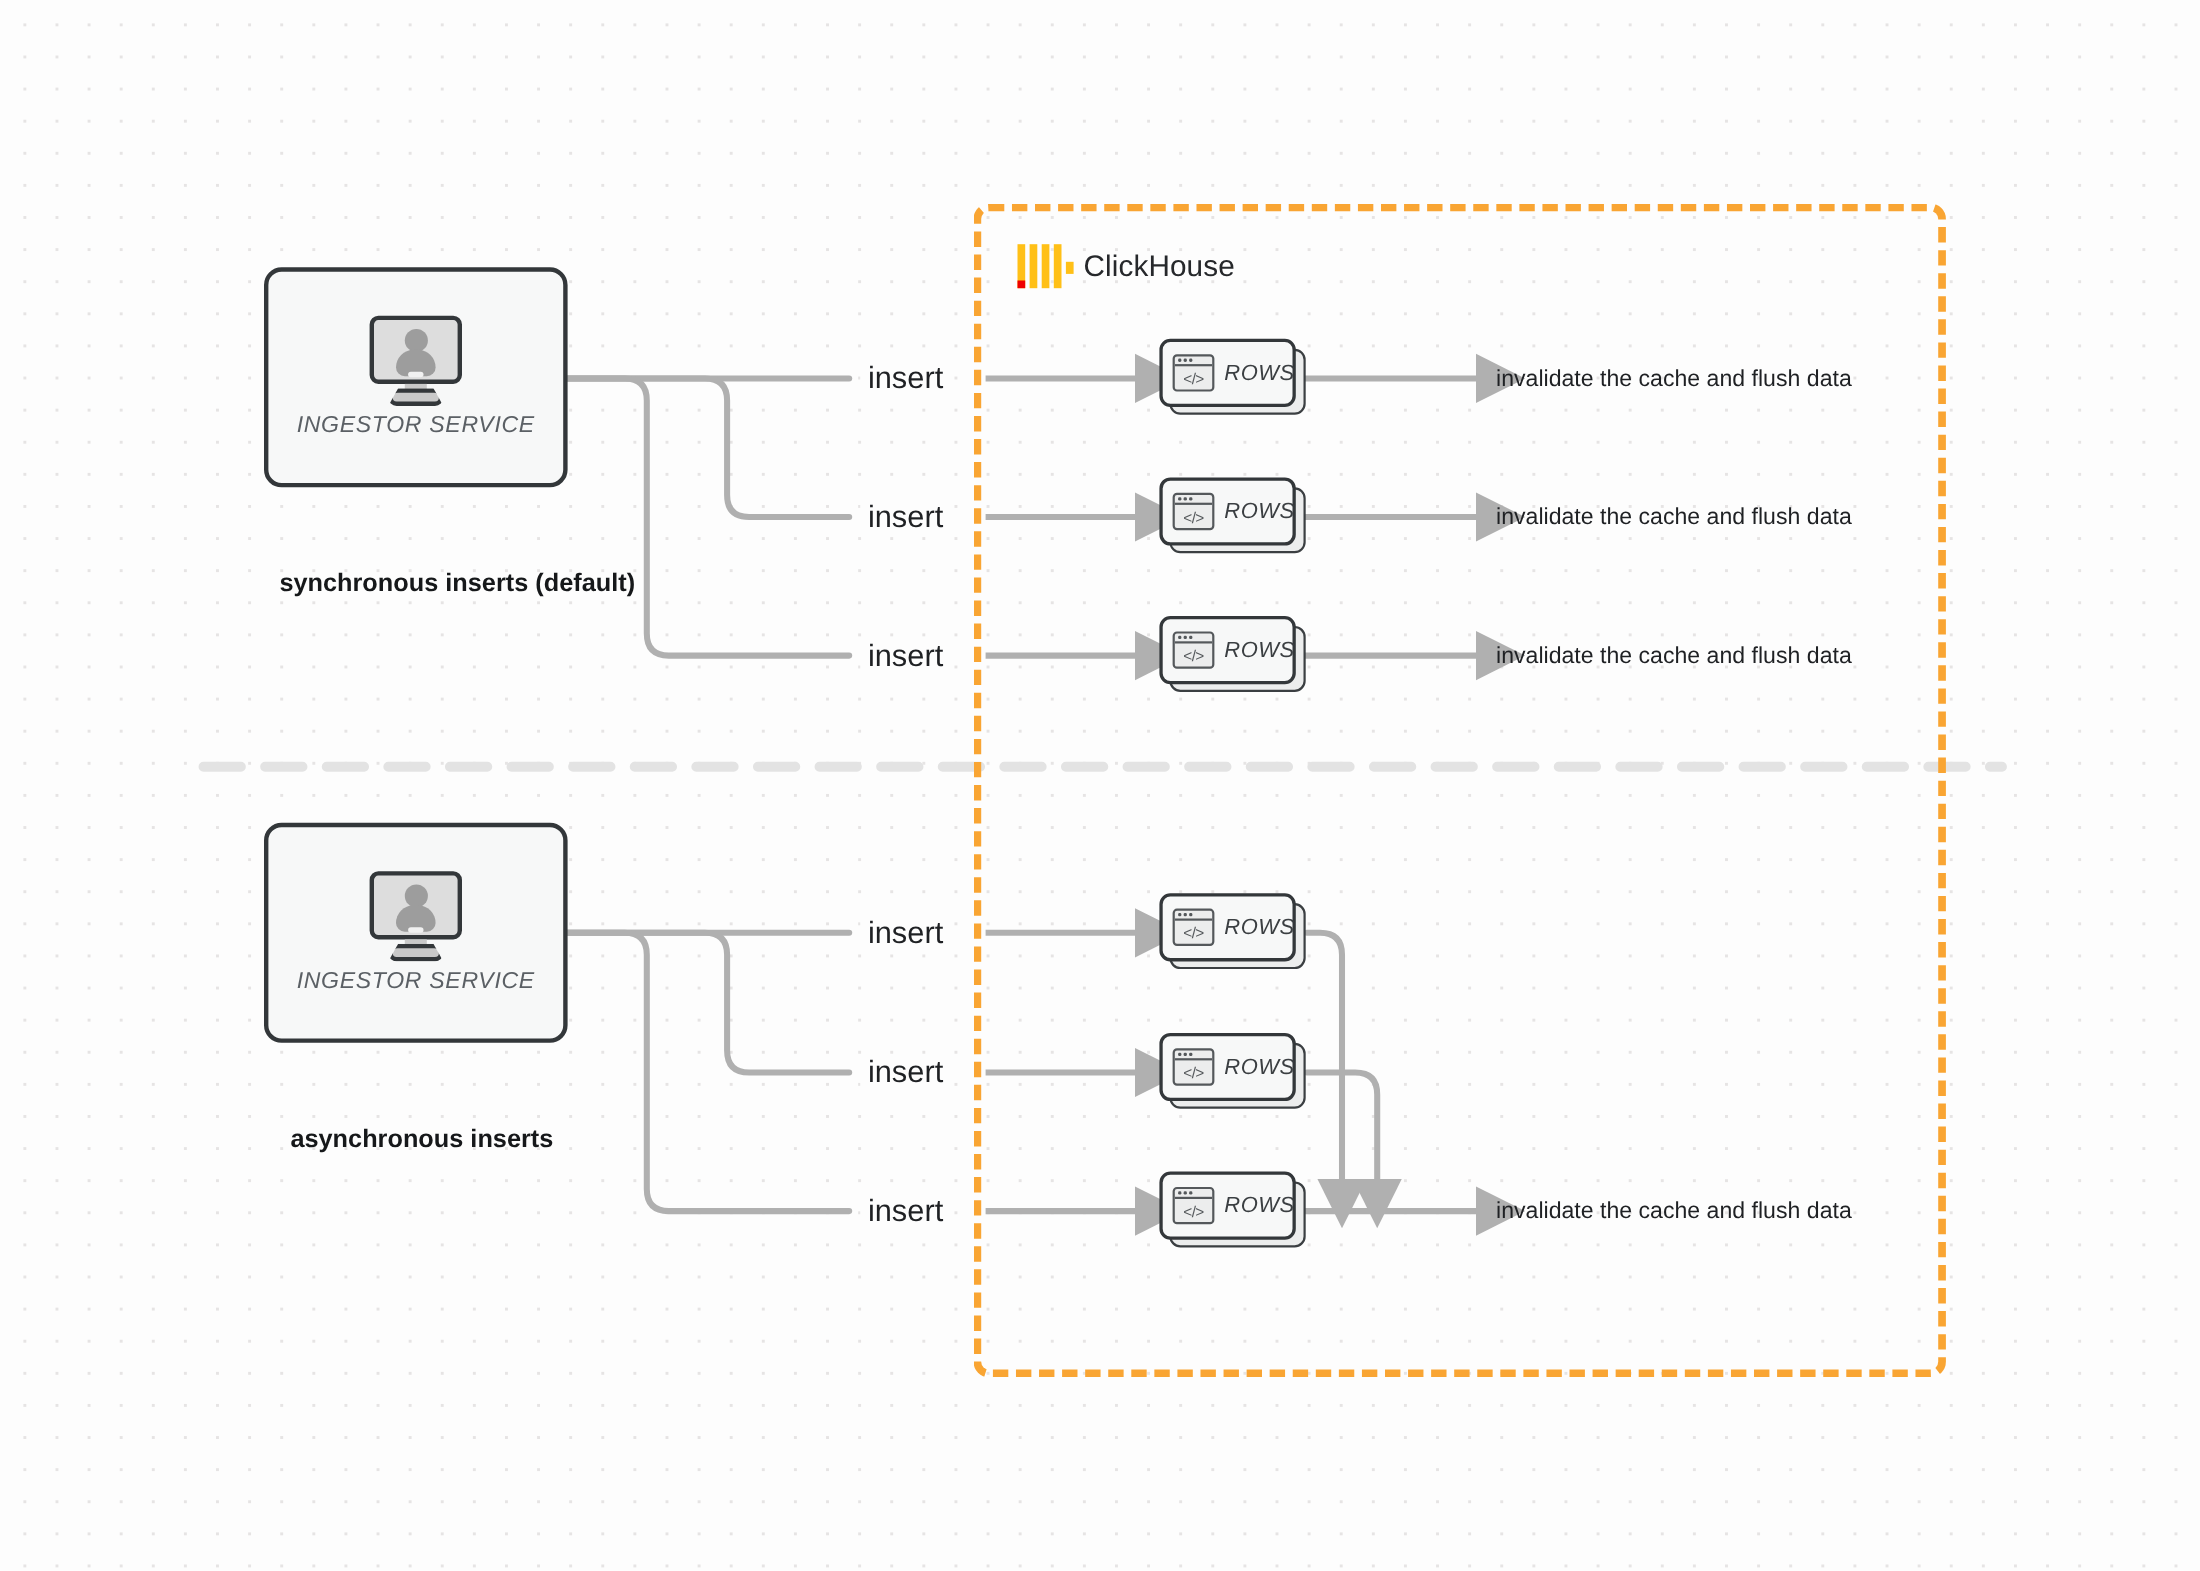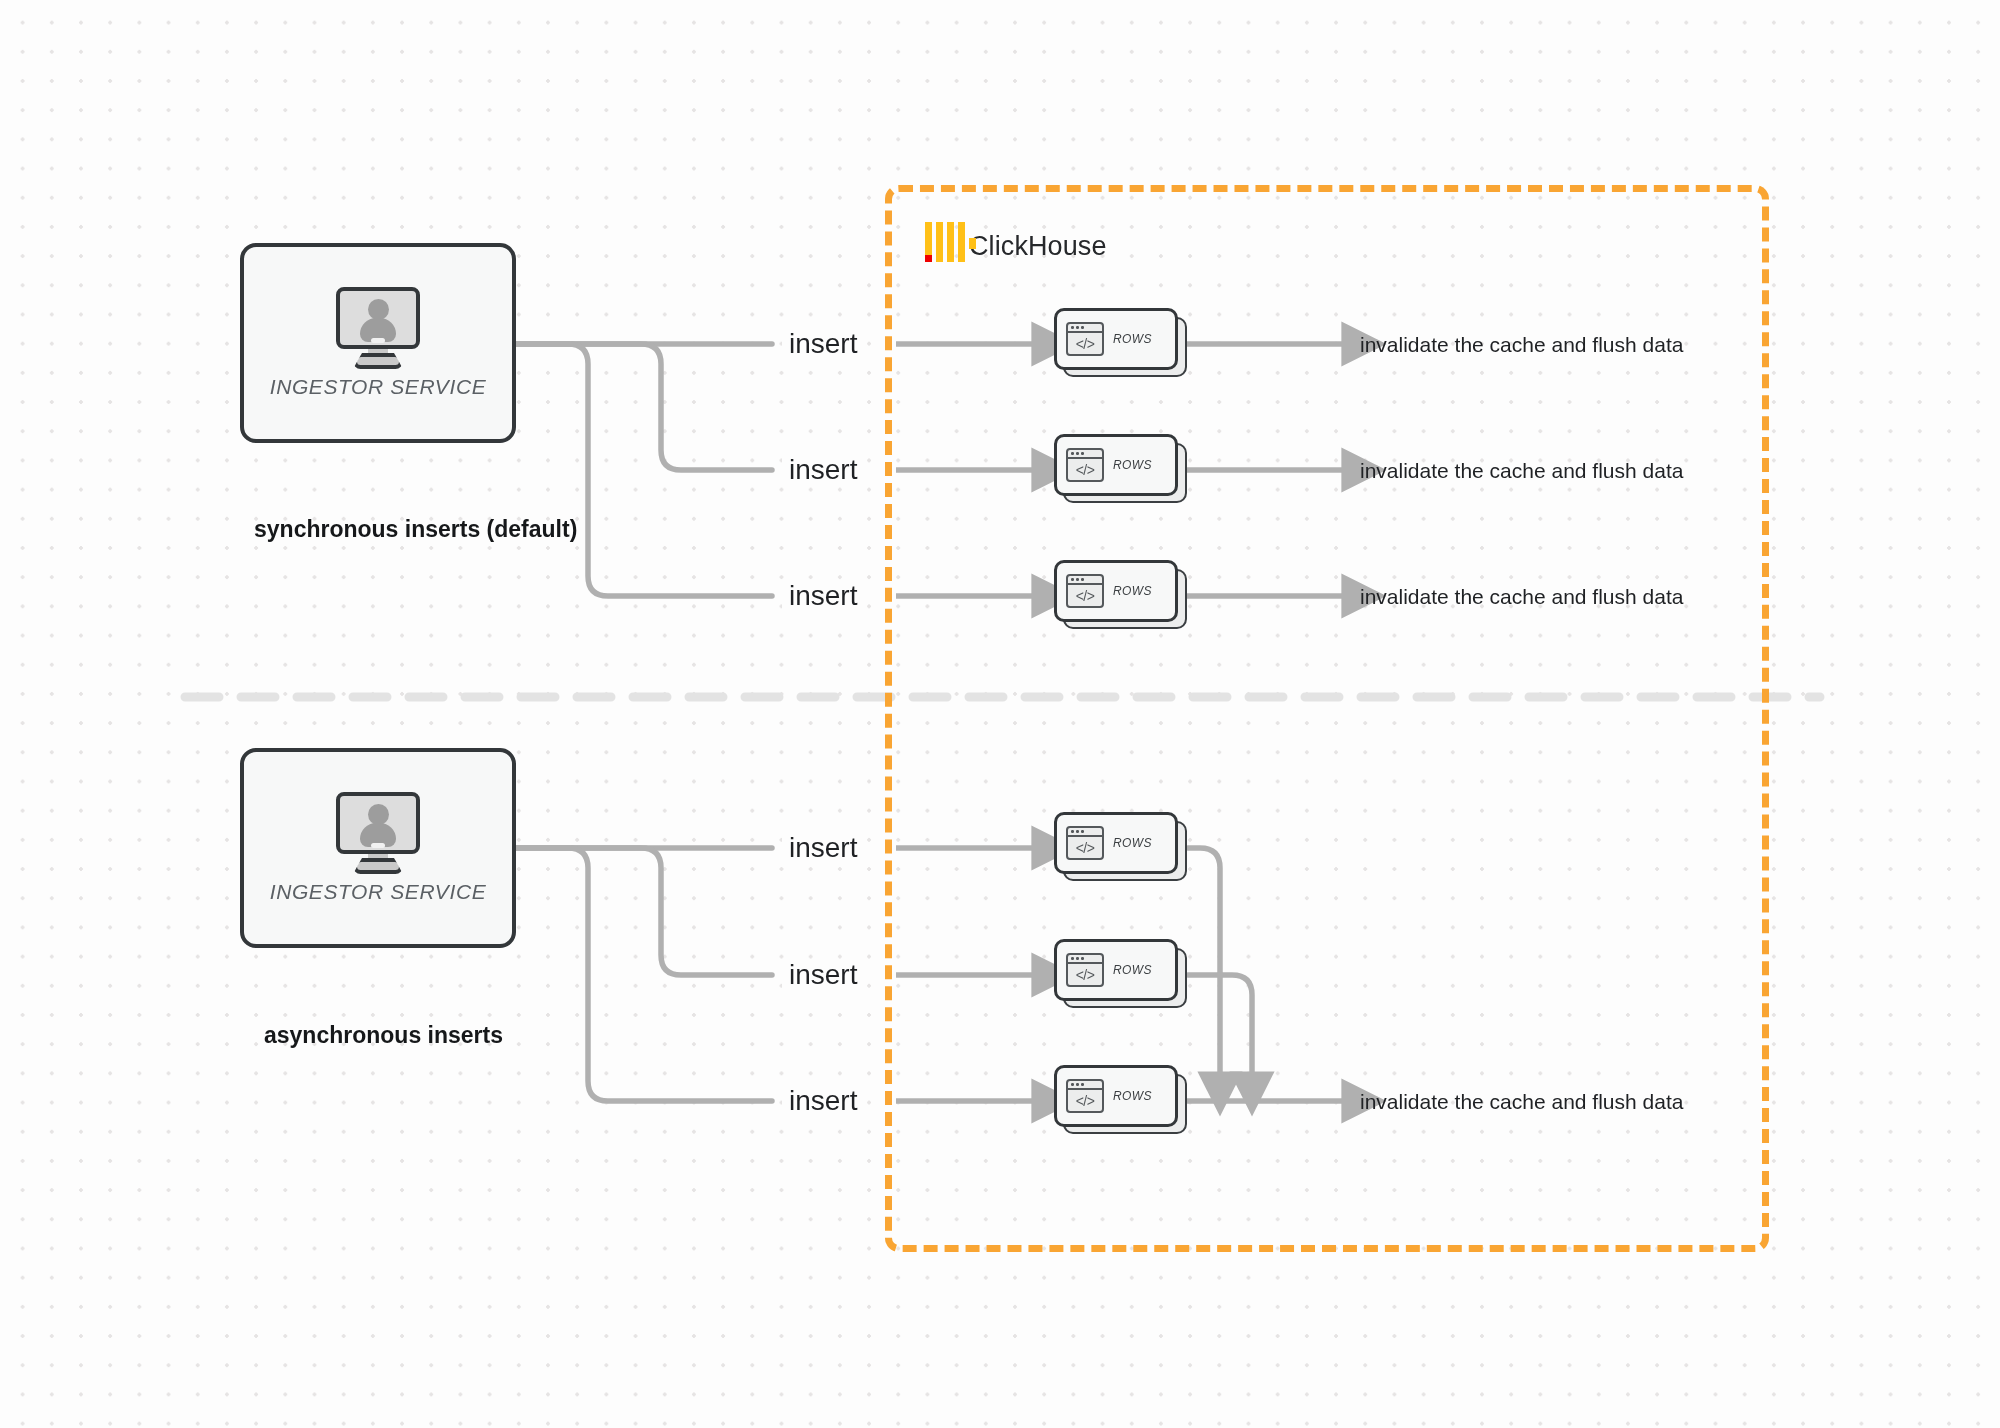--- a/index.html
+++ b/index.html
@@ -36,21 +36,22 @@
     position: absolute;
     border: 7px dashed #f9a533;
     border-radius: 14px;
     box-sizing: border-box;
   }
 
   
   .ch-brand {
     position: absolute;
     display: flex;
-    align-items: flex-end;
+    align-items: center;
+    gap: 16px;
   }
   .ch-logo {
     position: relative;
     width: 44px;
     height: 40px;
     flex: none;
   }
   .ch-logo .bar {
     position: absolute;
     top: 0;
@@ -245,21 +246,21 @@
     height: calc(100% - 9px);
     display: flex;
     align-items: center;
     justify-content: center;
     font-size: 14px;
     color: #54585b;
     font-family: "Liberation Sans", sans-serif;
     letter-spacing: -0.5px;
   }
   .rows-text {
-    font-size: 12px;
+    font-size: 20px;
     font-style: italic;
     color: #3b3f42;
     letter-spacing: 0.4px;
     white-space: nowrap;
   }
 
   
   .edge-label {
     position: absolute;
     font-size: 28px;

